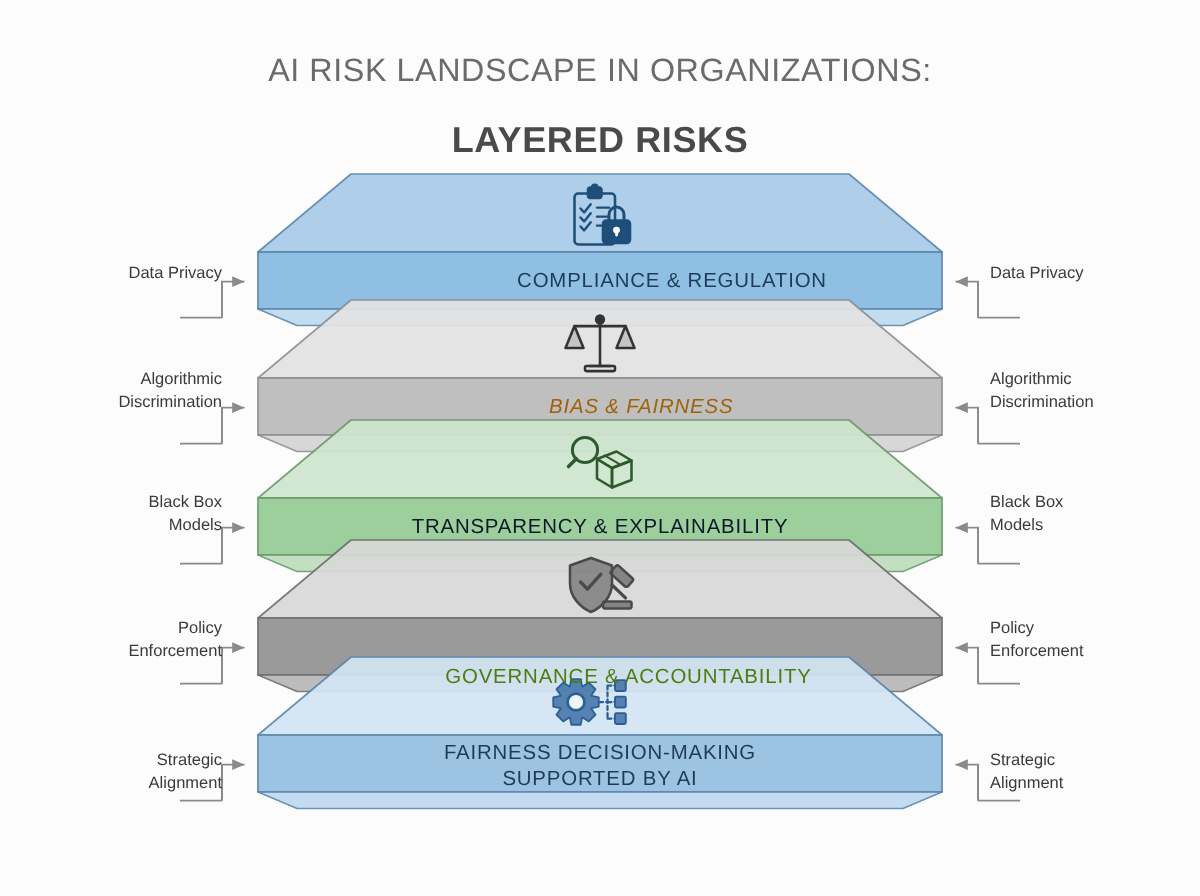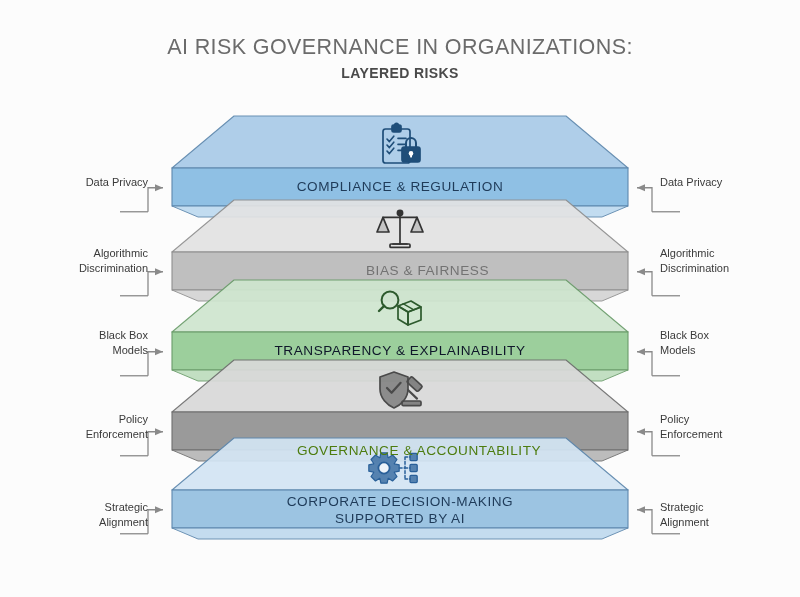--- a/index.html
+++ b/index.html
@@ -27,26 +27,26 @@
     line-height: 1.28;
   }
   .title-line1 {
     font-size: 21.5px;
     letter-spacing: 0.4px;
     color: #6b6b6b;
     font-weight: 400;
     display: block;
   }
   .title-line2 {
-    font-size: 14px;
+    font-size: 24px;
     letter-spacing: 0.4px;
     color: #4a4a4a;
     font-weight: 700;
     display: block;
-    margin-top: 3px;
+    margin-top: 17px;
   }
   .layers-svg {
     position: absolute;
     left: 0;
     top: 0;
     width: 800px;
     height: 597px;
   }
   .side-label {
     position: absolute;
@@ -72,21 +72,21 @@
     white-space: pre-line;
     pointer-events: none;
   }
 </style>
 </head>
 <body style="background: rgb(252, 252, 252);">
 
 <div id="canvas">
 
   <div class="title-block">
-    <span class="title-line1">AI RISK GOVERNANCE IN ORGANIZATIONS:</span>
+    <span class="title-line1">AI RISK LANDSCAPE IN ORGANIZATIONS:</span>
     <span class="title-line2">LAYERED RISKS</span>
   </div>
 
   <svg class="layers-svg" viewBox="0 0 800 597">
     <defs>
       <marker id="arrow-right" viewBox="0 0 10 10" refX="9" refY="5" markerWidth="7" markerHeight="7" orient="auto-start-reverse">
         <path d="M 0 1 L 9 5 L 0 9 z" fill="#8a8a8a"></path>
       </marker>
       <marker id="arrow-left" viewBox="0 0 10 10" refX="9" refY="5" markerWidth="7" markerHeight="7" orient="auto-start-reverse">
         <path d="M 0 1 L 9 5 L 0 9 z" fill="#8a8a8a"></path>
@@ -201,25 +201,25 @@
             <path d="M -0.5 0 L 5 0 M 5 -11 L 5 11 M 5 -11 L 10 -11 M 5 0 L 10 0 M 5 11 L 10 11" stroke-width="1.5" stroke-dasharray="2.6 2"></path>
             <rect x="10" y="-14.6" width="7.2" height="7.2" rx="1" fill="#2a6099" fill-opacity="0.75" stroke="#2a6099" stroke-width="1.3"></rect>
             <rect x="10" y="-3.6" width="7.2" height="7.2" rx="1" fill="#2a6099" fill-opacity="0.75" stroke="#2a6099" stroke-width="1.3"></rect>
             <rect x="10" y="7.4" width="7.2" height="7.2" rx="1" fill="#2a6099" fill-opacity="0.75" stroke="#2a6099" stroke-width="1.3"></rect>
           </g>
         </g>
       </g>
   </svg>
 
   <div id="captions-layer">
-      <div class="layer-caption" style="color: rgb(31, 59, 89); left: 172px; width: 456px; top: 178.3px;">COMPLIANCE &amp; REGULATION</div>
-      <div class="layer-caption" style="color: #737373; left: 172px; width: 511px; top: 262.3px;">BIAS &amp; FAIRNESS</div>
+      <div class="layer-caption" style="color: rgb(31, 59, 89); left: 172px; width: 456px; top: 178.3px; padding-left: 48px;">COMPLIANCE &amp; REGULATION</div>
+      <div class="layer-caption" style="color: #a16207; left: 172px; width: 511px; top: 262.3px; font-style: italic;">BIAS &amp; FAIRNESS</div>
       <div class="layer-caption" style="color: #0f172a; left: 172px; width: 456px; top: 342.3px;">TRANSPARENCY &amp; EXPLAINABILITY</div>
       <div class="layer-caption" style="color: #4d7c0f; left: 172px; width: 494px; top: 442px;">GOVERNANCE &amp; ACCOUNTABILITY</div>
-      <div class="layer-caption" style="color: rgb(31, 59, 89); left: 172px; width: 456px; top: 492.6px;">CORPORATE DECISION-MAKING
+      <div class="layer-caption" style="color: rgb(31, 59, 89); left: 172px; width: 456px; top: 492.6px;">FAIRNESS DECISION-MAKING
 SUPPORTED BY AI</div>
     </div>
   <div id="labels-layer">
       <div class="side-label left" style="top: 175px;">Data Privacy</div>
       <div class="side-label right" style="top: 175px;">Data Privacy</div>
       <div class="side-label left" style="top: 246px;">Algorithmic
 Discrimination</div>
       <div class="side-label right" style="top: 246px;">Algorithmic
 Discrimination</div>
       <div class="side-label left" style="top: 328px;">Black Box

